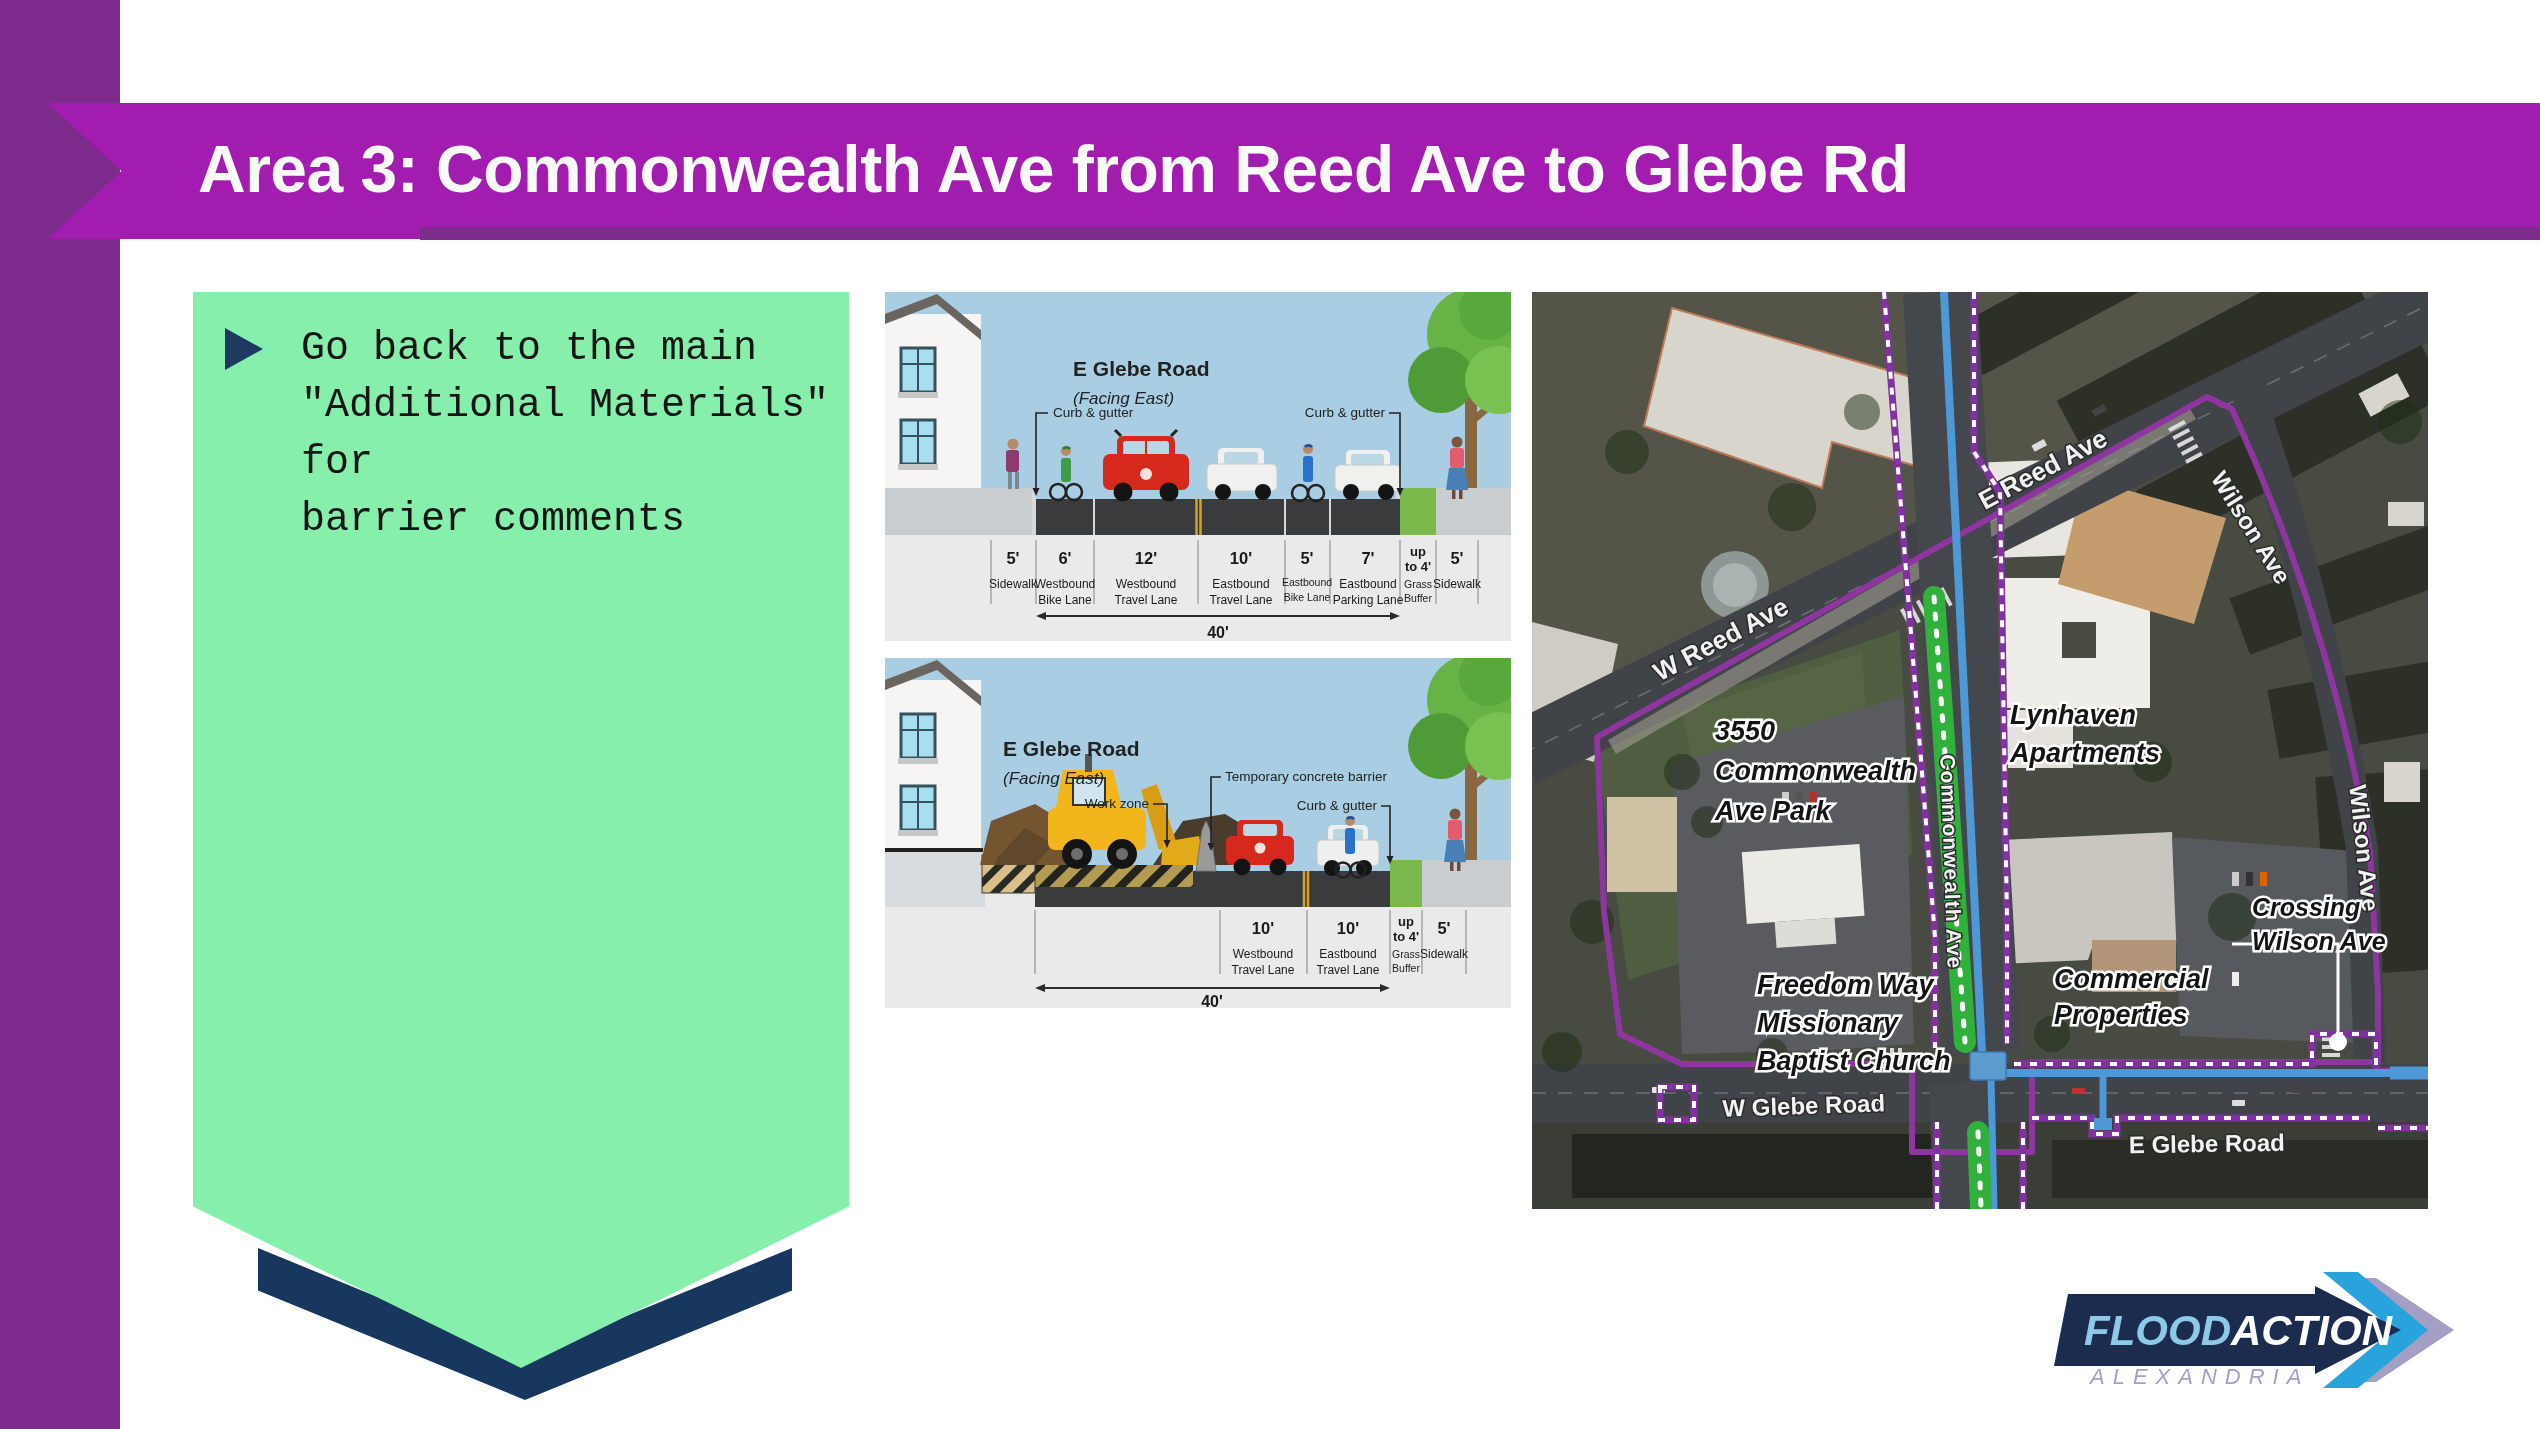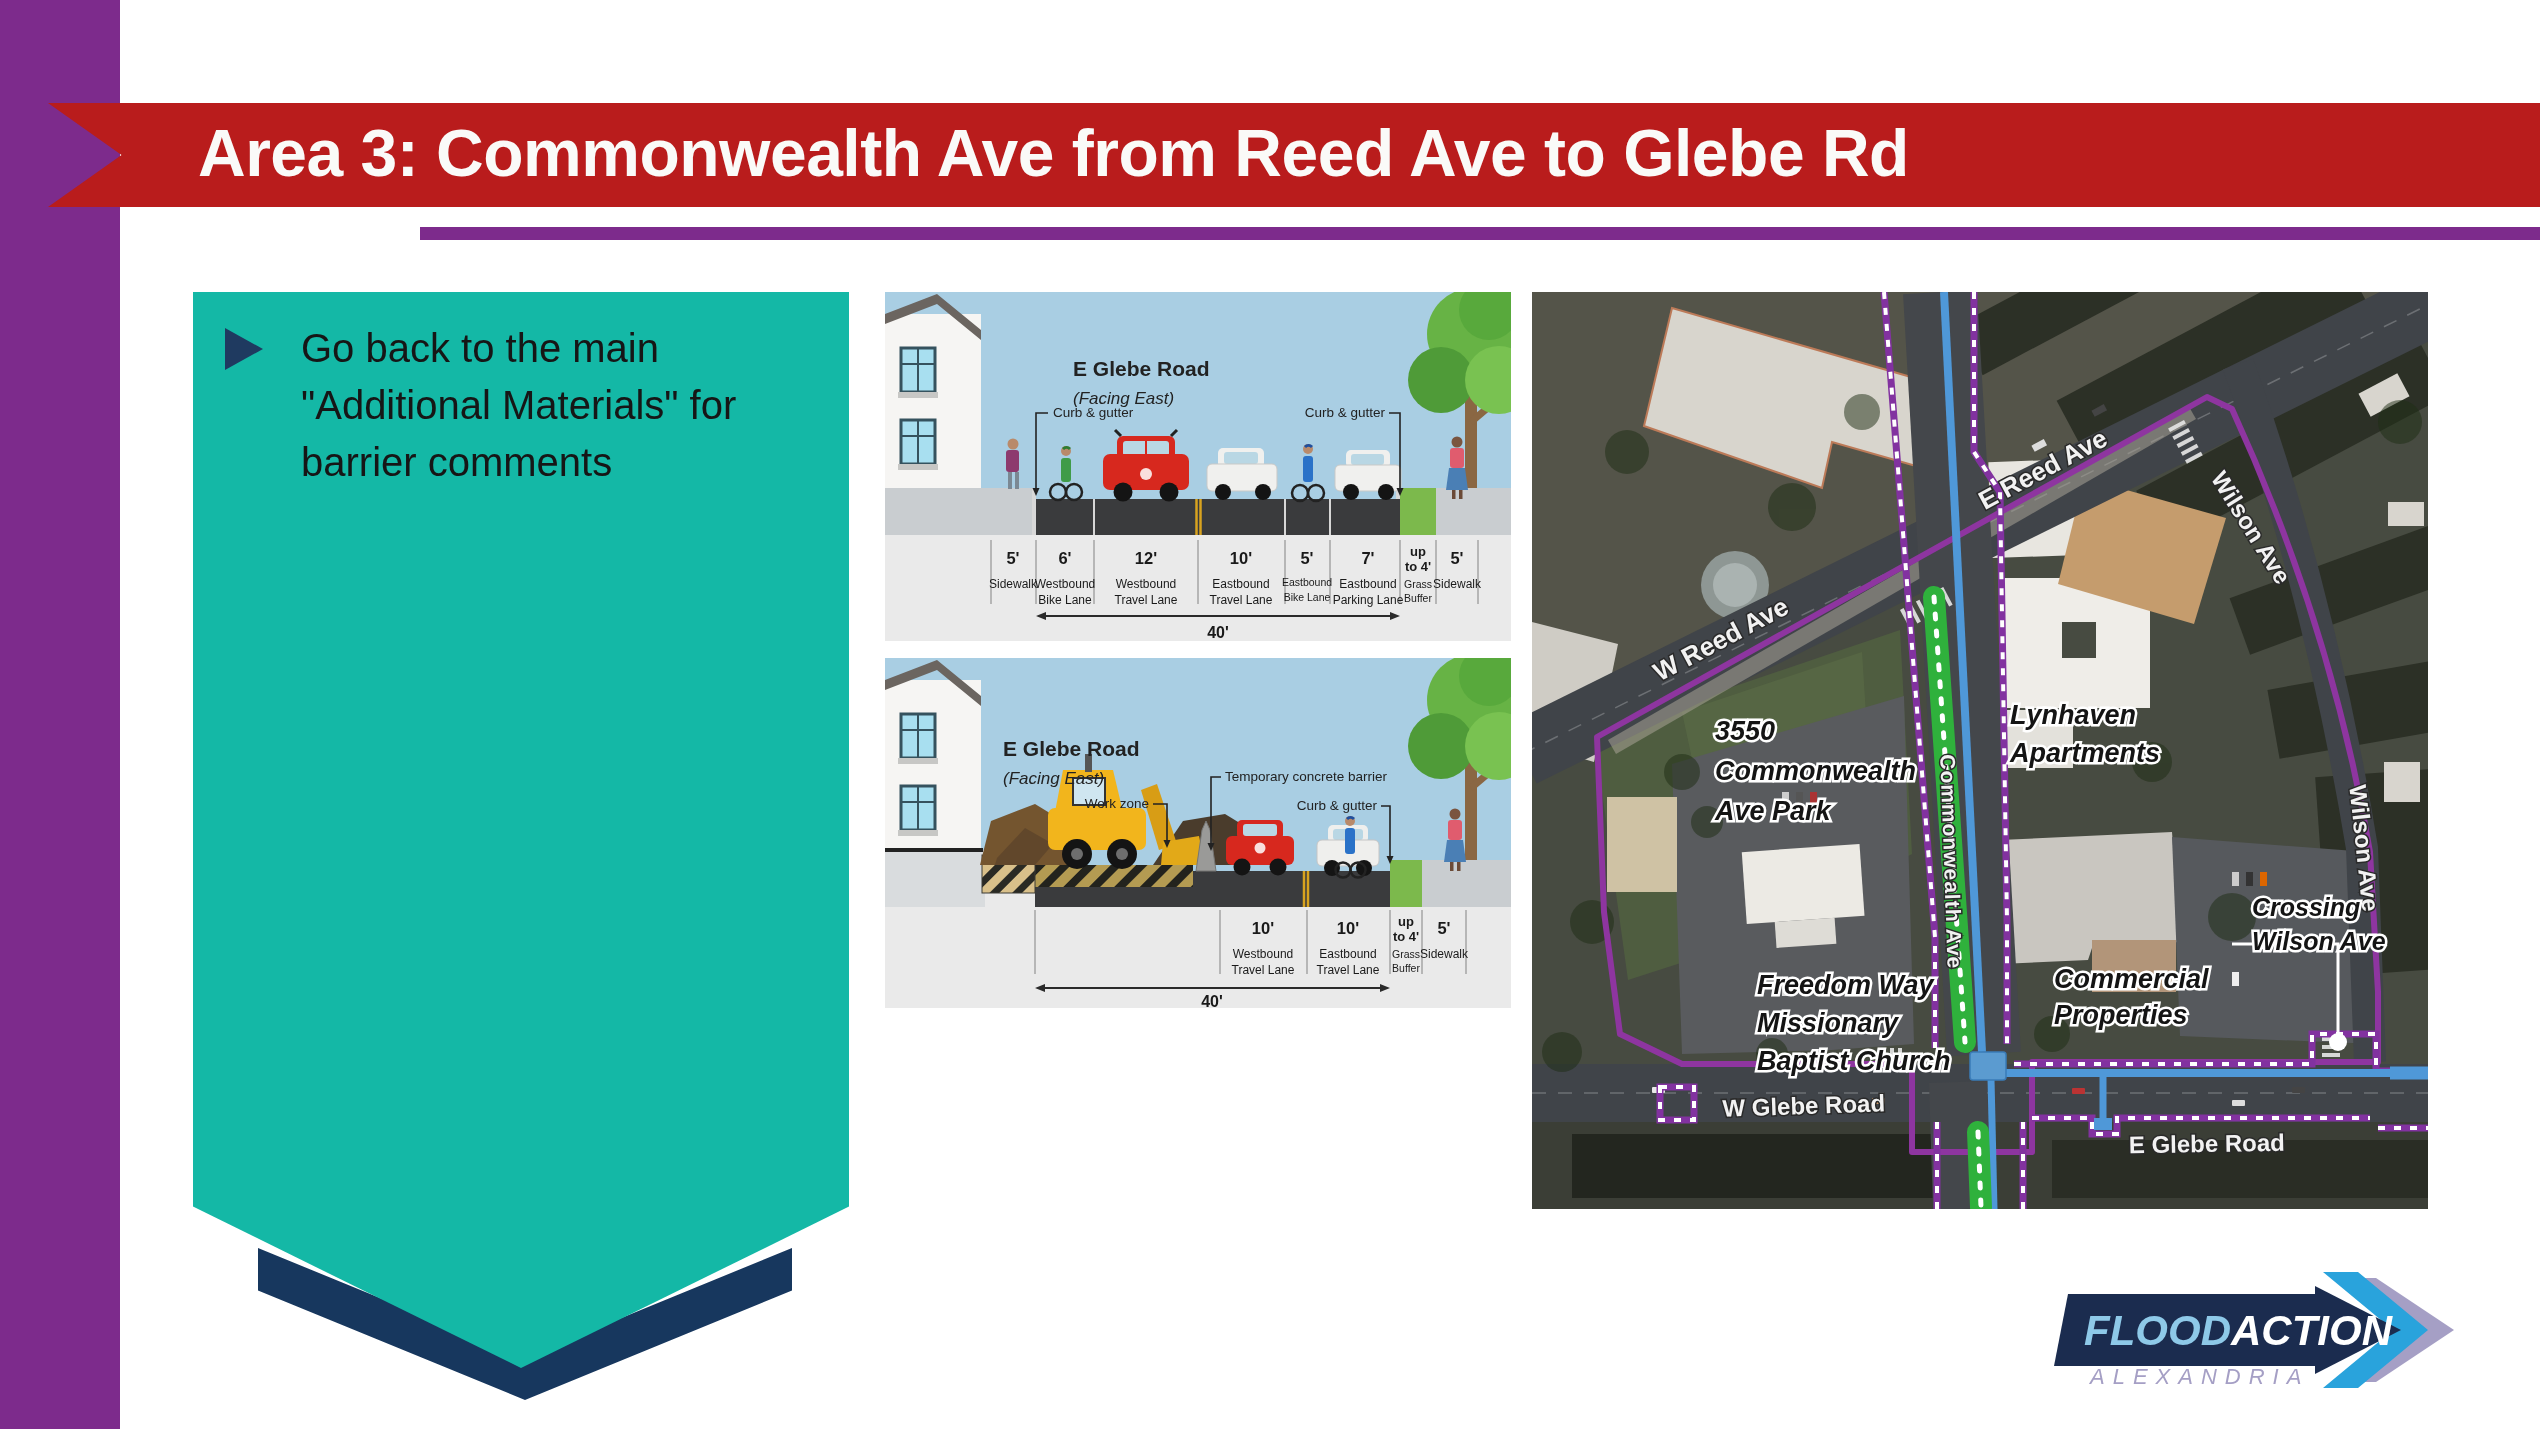--- a/index.html
+++ b/index.html
@@ -2,30 +2,30 @@
 <html><head>
 <meta charset="utf-8">
 <style>
   html,body{margin:0;padding:0;background:#ffffff;}
   #slide{position:relative;width:2540px;height:1429px;background:#ffffff;overflow:hidden;
          font-family:"Liberation Sans","DejaVu Sans",sans-serif;}
   .abs{position:absolute;}
   
   #purple-bar{left:0;top:0;width:120px;height:1429px;background:#7d2b8c;}
   
-  #banner{left:48px;top:103px;width:2492px;height:104px;background:#b91c1c;
+  #banner{left:48px;top:103px;width:2492px;height:136px;background:#a21caf;
           clip-path:polygon(0 0,100% 0,100% 100%,0 100%,2.95% 50%);}
   #banner h1{margin:0;position:absolute;left:150px;top:50%;transform:translateY(-52%);
              color:#fafaf8;font-size:66px;font-weight:bold;letter-spacing:-.5px;white-space:nowrap;}
   #underline{left:420px;top:227px;width:2120px;height:13px;background:#7d2b8c;}
   
   #chevron-navy{left:258px;top:1248px;width:534px;height:152px;background:#17375e;
       clip-path:polygon(0 0,50% 72%,100% 0,100% 28%,50% 100%,0 28%);}
-  #panel{left:193px;top:292px;width:656px;height:1076px;background:#14b8a6;
-      clip-path:polygon(0 0,100% 0,100% 85%,50% 100%,0 85%);}
+  #panel{left:193px;top:292px;width:656px;height:1076px;background:#86efac;
+      clip-path:polygon(0 0,100% 0,100% 85%,50% 100%,0 85%);font-family:Liberation Mono, monospace;}
   #bullet-row{position:absolute;left:32px;top:28px;display:flex;}
   #bullet-tri{width:0;height:0;border-left:38px solid #1f3a60;border-top:21px solid transparent;
       border-bottom:21px solid transparent;margin-top:8px;flex:0 0 auto;}
   #bullet-text{margin-left:38px;font-size:40px;line-height:57px;color:#161616;}
   
   svg text{font-family:"Liberation Sans","DejaVu Sans",sans-serif;}
   .dTitle{font-size:21px;font-weight:bold;fill:#222;}
   .dSub{font-size:17px;font-style:italic;fill:#222;}
   .call{font-size:13.5px;fill:#222;}
   .ldr{stroke:#222;stroke-width:1.6;fill:none;}

